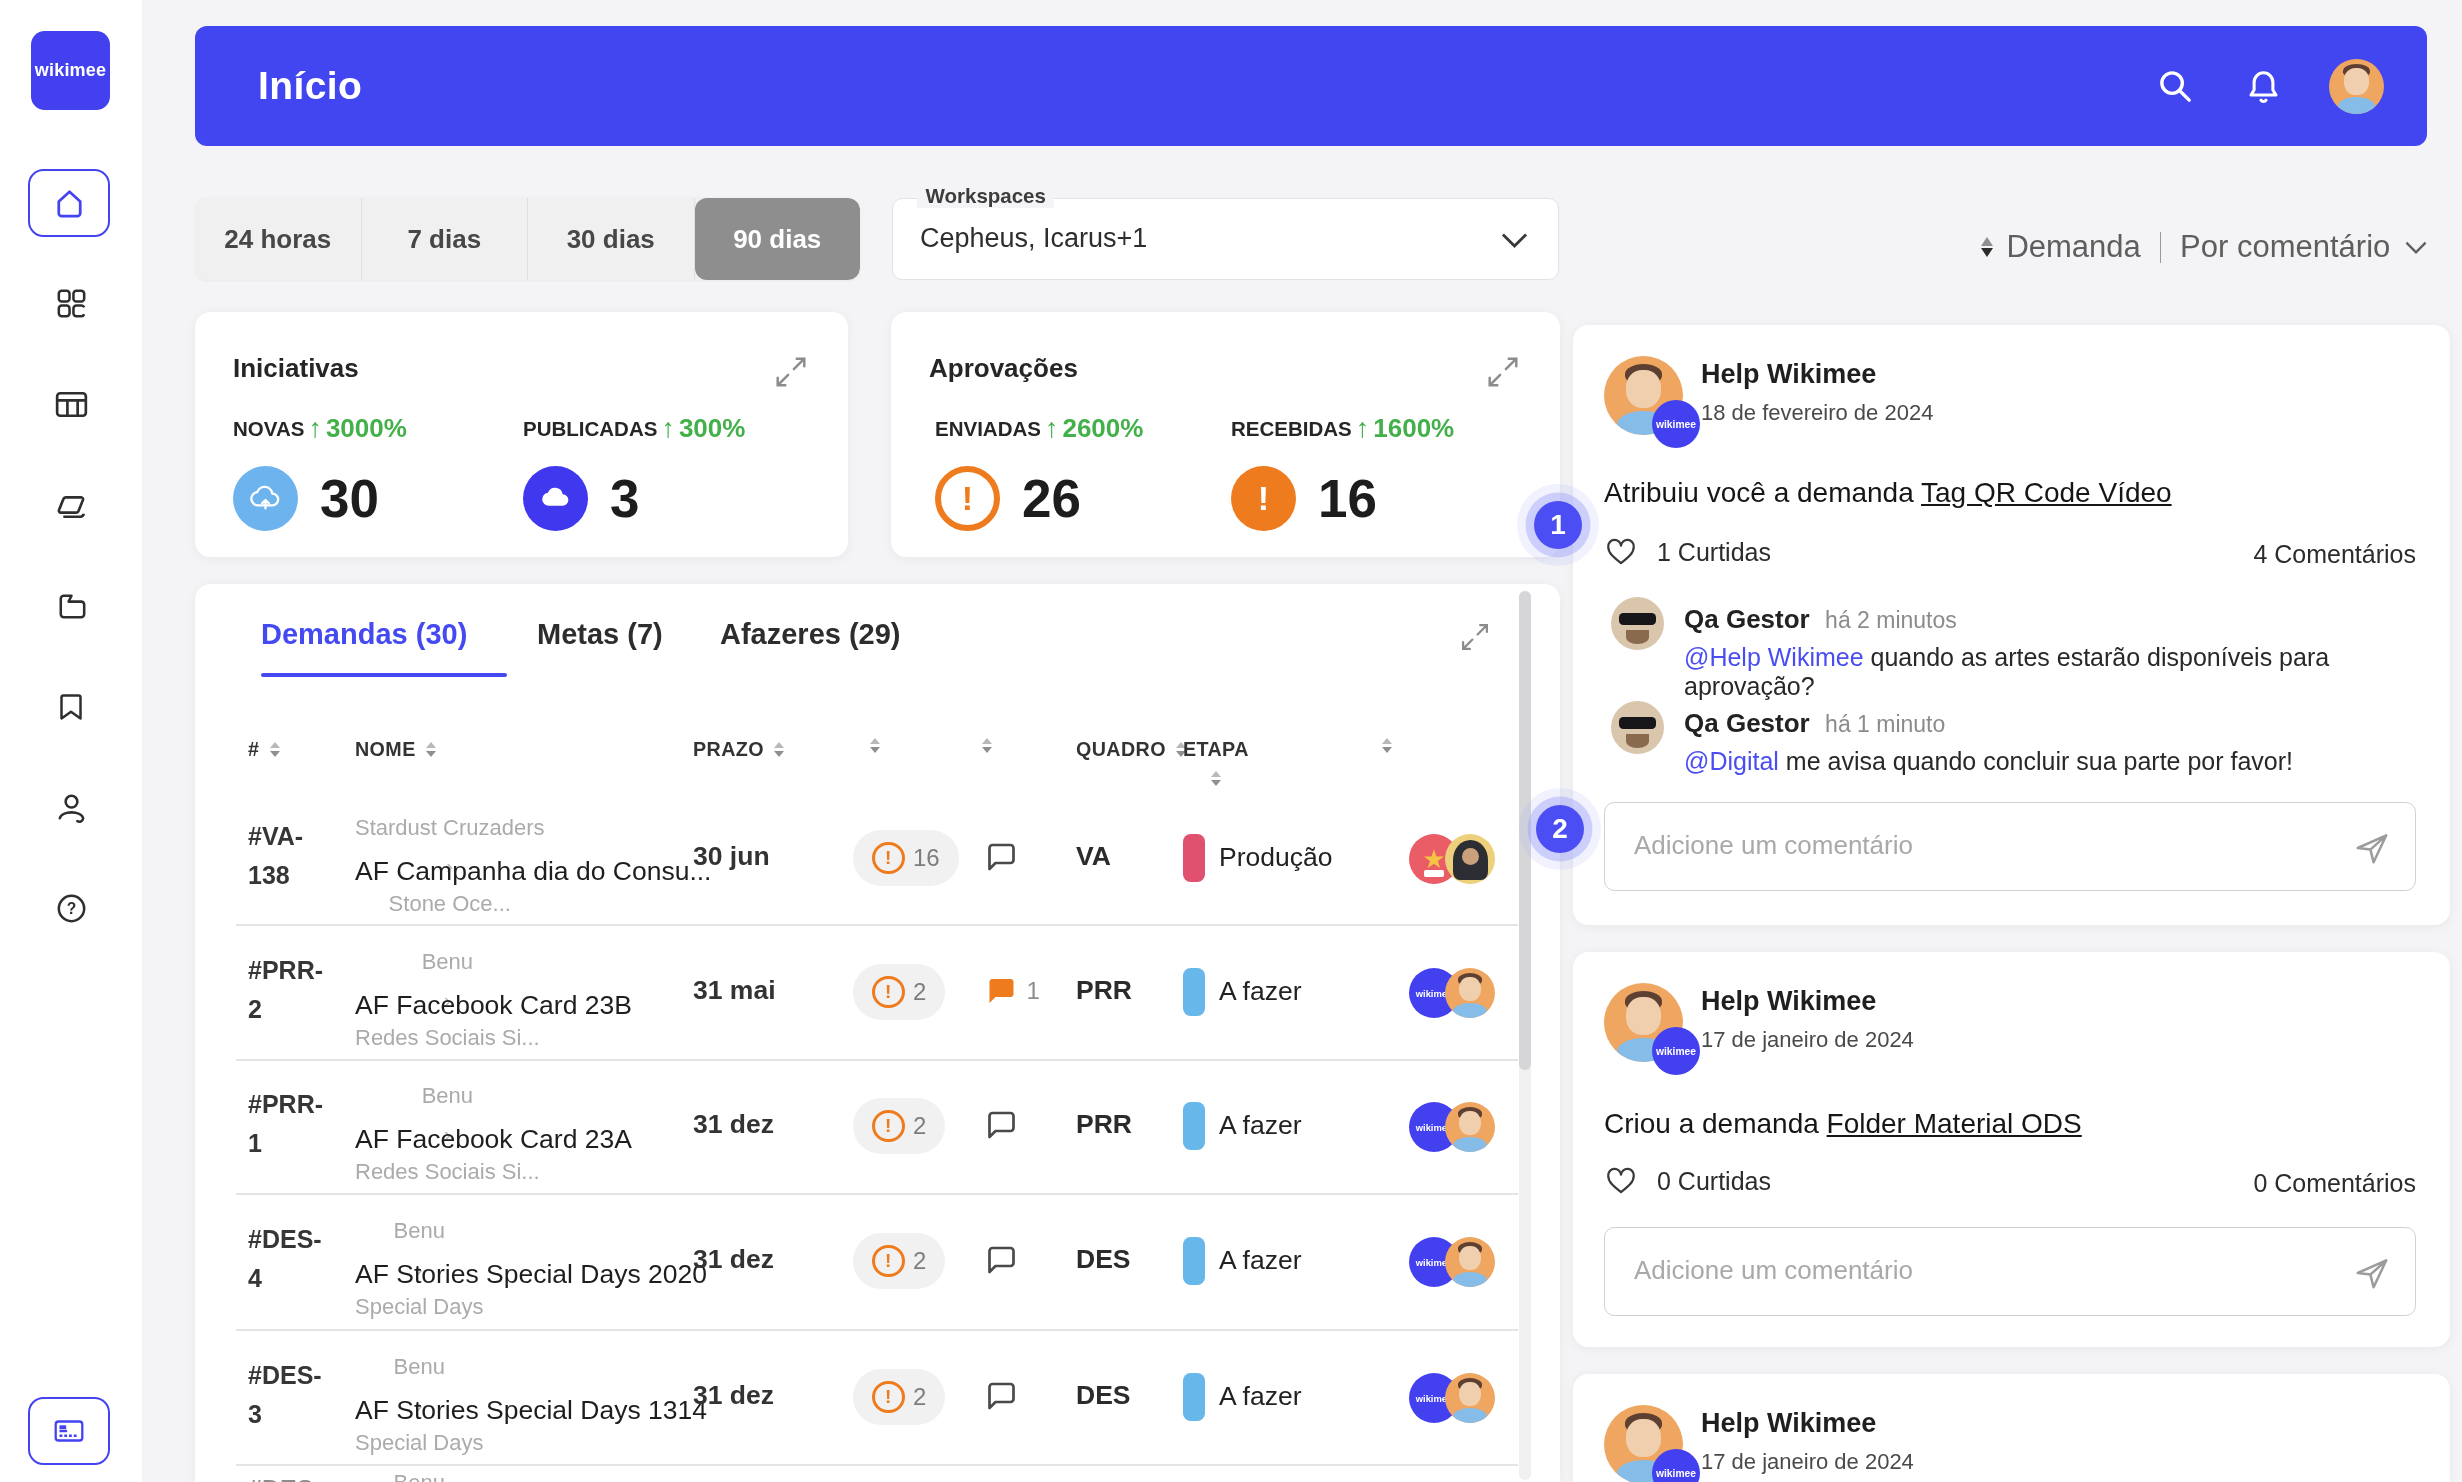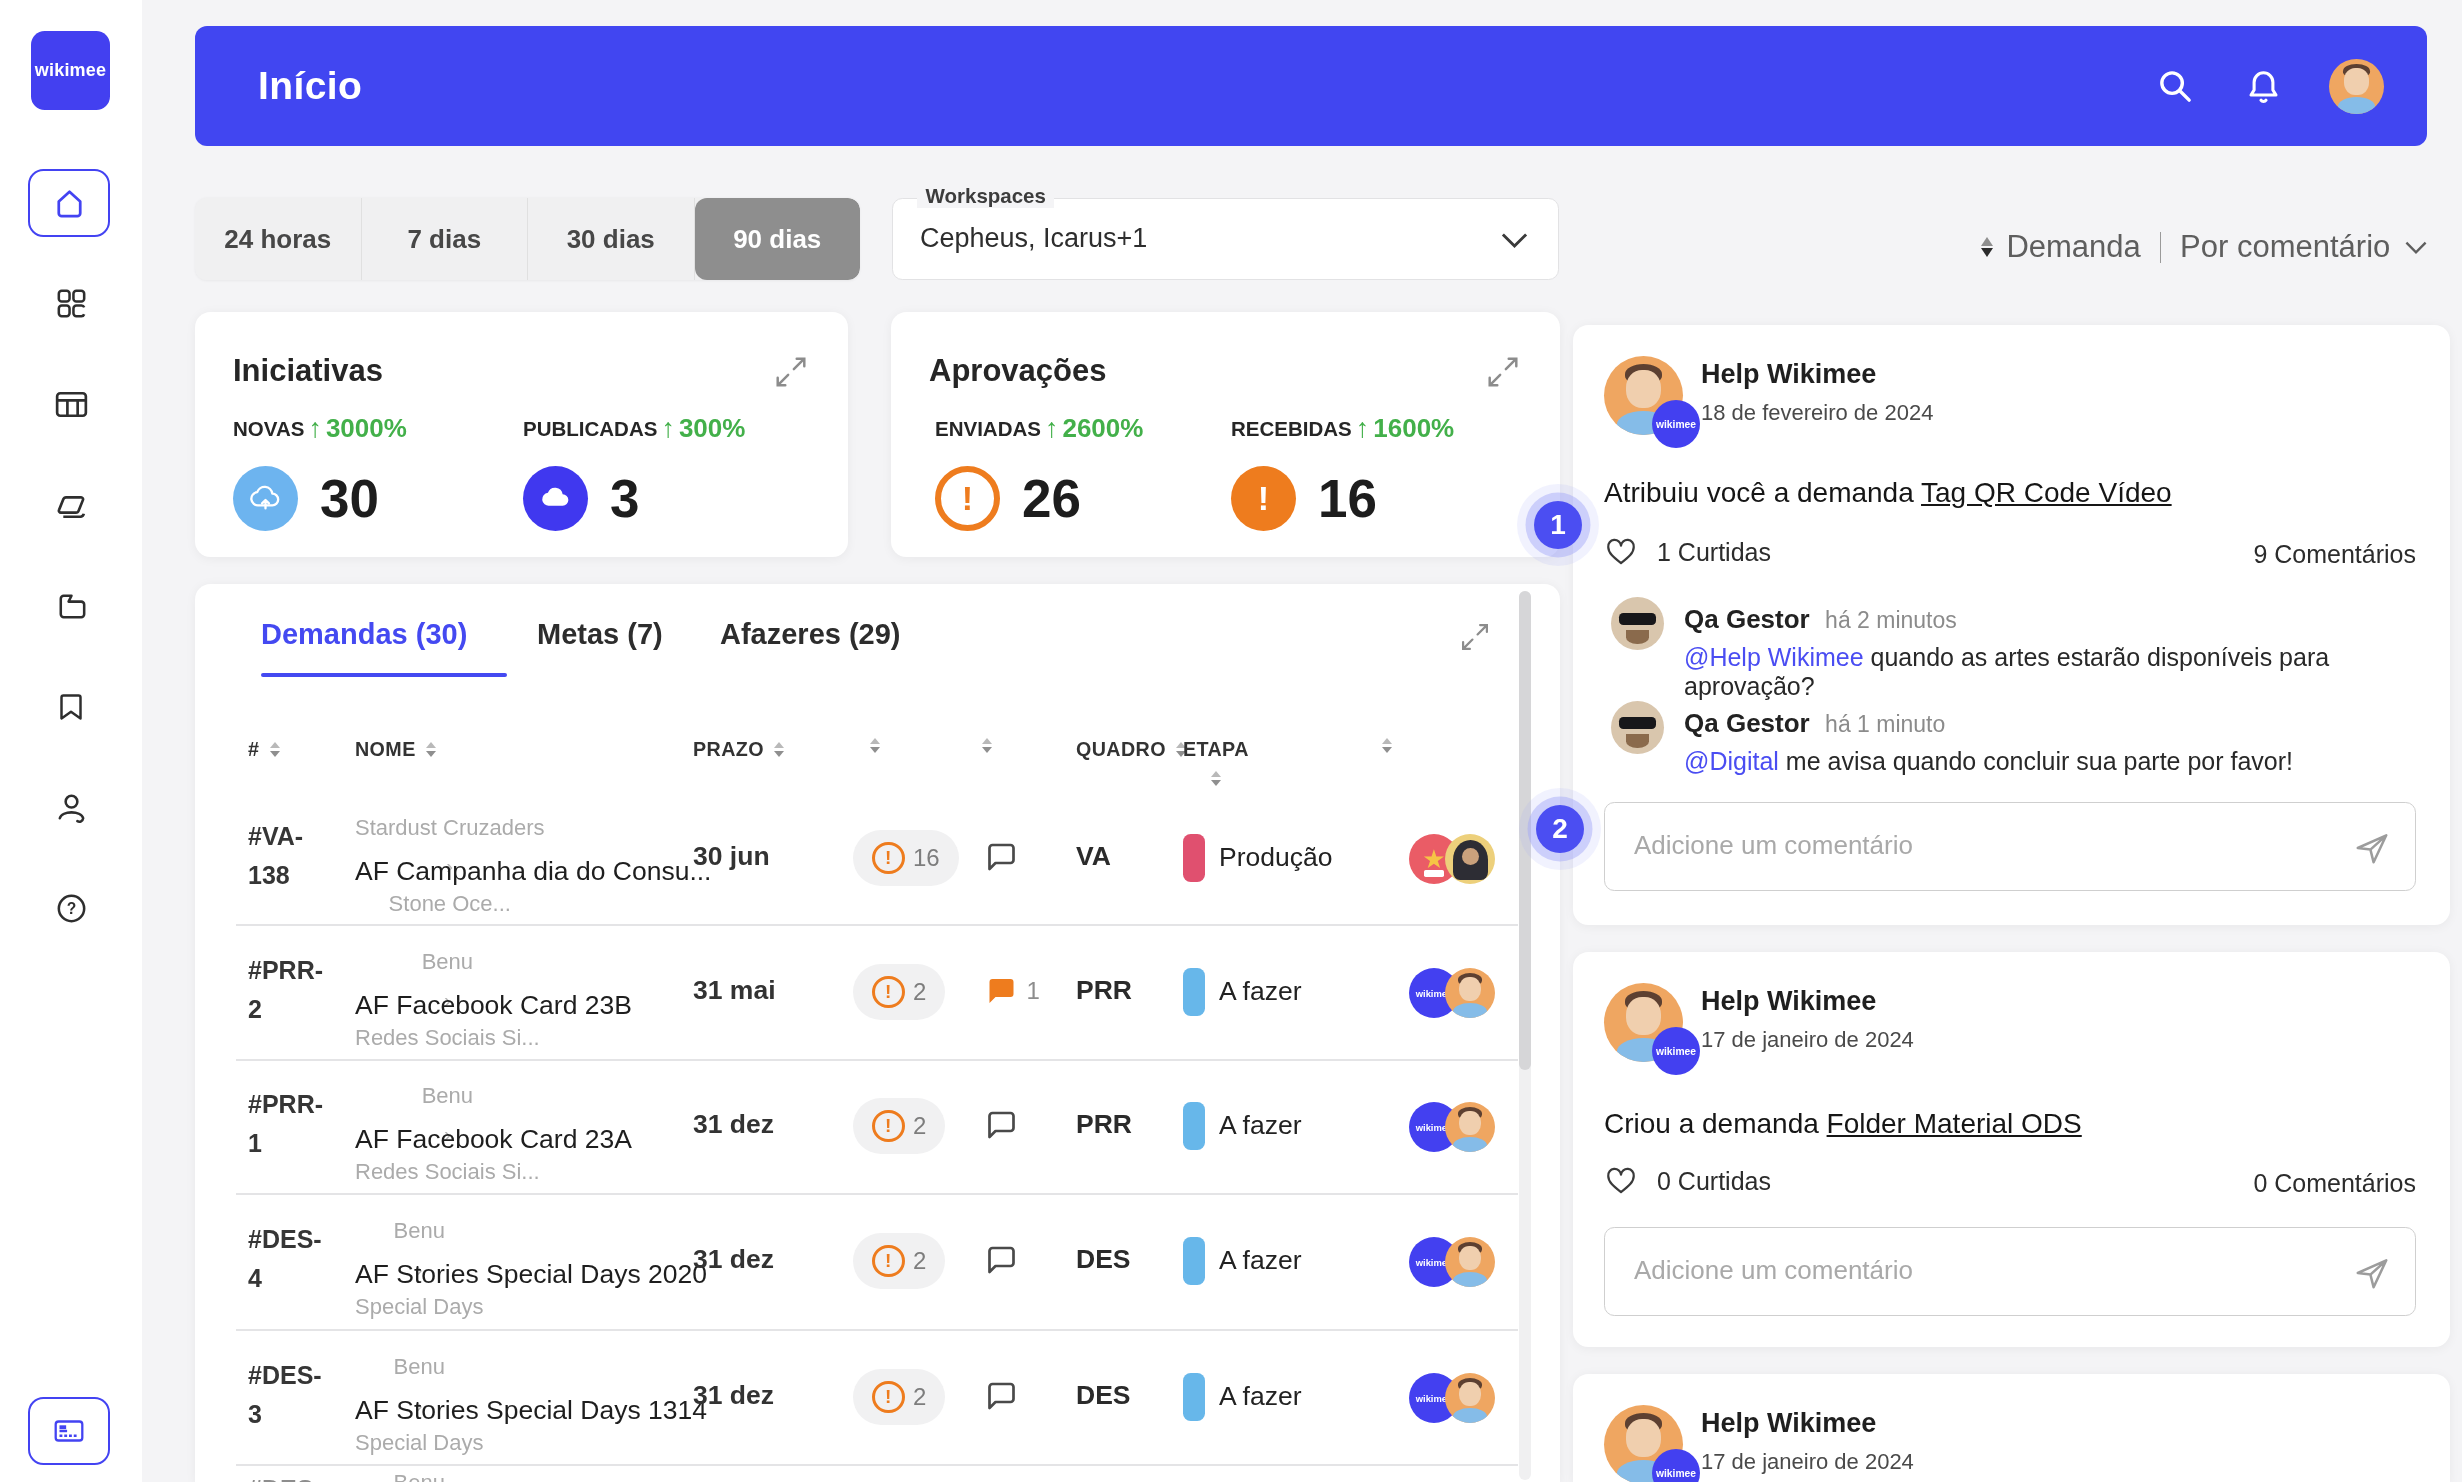--- a/index.html
+++ b/index.html
@@ -53,21 +53,21 @@
   .sortctl .txt { font-size:31px; color:#5e5e5e; }
   .vbar { width:1.7px; height:31px; background:#9a9a9a; margin:0 5.1px; }
   .sorticon { display:flex; flex-direction:column; gap:2.6px; align-items:center; }
   .tri-u { width:0; height:0; border-left:6.8px solid transparent; border-right:6.8px solid transparent; border-bottom:9.4px solid #8f8f8f; }
   .tri-d { width:0; height:0; border-left:6.8px solid transparent; border-right:6.8px solid transparent; border-top:9.4px solid #2b2b2b; }
   .tri-u.small { border-left-width:5.1px; border-right-width:5.1px; border-bottom-width:6.8px; border-bottom-color:#b9b9b9; }
   .tri-d.small { border-left-width:5.1px; border-right-width:5.1px; border-top-width:6.8px; border-top-color:#8f8f8f; }
 
   
   .card { position:absolute; background:#fff; border-radius:15.4px; box-shadow:0 1.7px 10.3px rgba(0,0,0,.05); }
-  .stat-title { position:absolute; left:38px; top:41px; font-size:31px; font-weight:700; color:#262626; }
+  .stat-title { position:absolute; left:38px; top:41px; font-size:26px; font-weight:700; color:#262626; }
   .expand { position:absolute; cursor:pointer; }
   .metric { position:absolute; top:101px; width:282px; }
   .m-label { display:flex; align-items:center; gap:4px; font-size:20.5px; font-weight:700; color:#262626;text-align:right; }
   .m-delta { color:#43b04a; font-size:26px; font-weight:600; }
   .m-up { color:#43b04a; font-size:27px; font-weight:400; }
   .m-valrow { display:flex; align-items:center; gap:22px; margin-top:22px; }
   .m-circle { width:65px; height:65px; border-radius:50%; display:flex; align-items:center; justify-content:center; }
   .m-circle.outline { background:#fff !important; border:6px solid #ee7c1e; color:#ee7c1e; font-size:34px; font-weight:700; }
   .m-circle.solid-alert { color:#fff; font-size:34px; font-weight:700; }
   .m-value { font-size:53px; font-weight:600; color:#1d1d1d; }
@@ -577,21 +577,21 @@
       </div>
     <div class="f-author">Help Wikimee</div>
     <div class="f-date">18 de fevereiro de 2024</div>
     <div class="f-action" style="top:152px;"><span>Atribuiu você a demanda </span><span class="lnk">Tag QR Code Vídeo</span></div>
     <div class="f-likes" style="top:210px;">
       <svg width="34" height="34" viewBox="0 0 40 40" fill="none" stroke="#3a3a3a" stroke-width="2.6" stroke-linejoin="round">
           <path d="M20 33 C11 26 5 21 5 14 a7.5 7.5 0 0 1 15 -1.5 A7.5 7.5 0 0 1 35 14 c0 7 -6 12 -15 19 z"></path>
         </svg>
       <span class="n">1 Curtidas</span>
     </div>
-    <div class="f-ccount" style="top:215px;">9 Comentários</div>
+    <div class="f-ccount" style="top:215px;">4 Comentários</div>
 
     <div class="av av-shades cmt-av" style="top:272px;">
         <div class="glasses"></div>
         <div class="beard"></div>
       </div>
     <div class="cmt-author" style="top:279px;"><span>Qa Gestor</span><span class="cmt-time">há 2 minutos</span></div>
     <div class="cmt-text" style="top:318px;"><span class="mention">@Help Wikimee</span><span> quando as artes estarão disponíveis para aprovação?</span></div>
 
     <div class="av av-shades cmt-av" style="top:376px;">
         <div class="glasses"></div>

